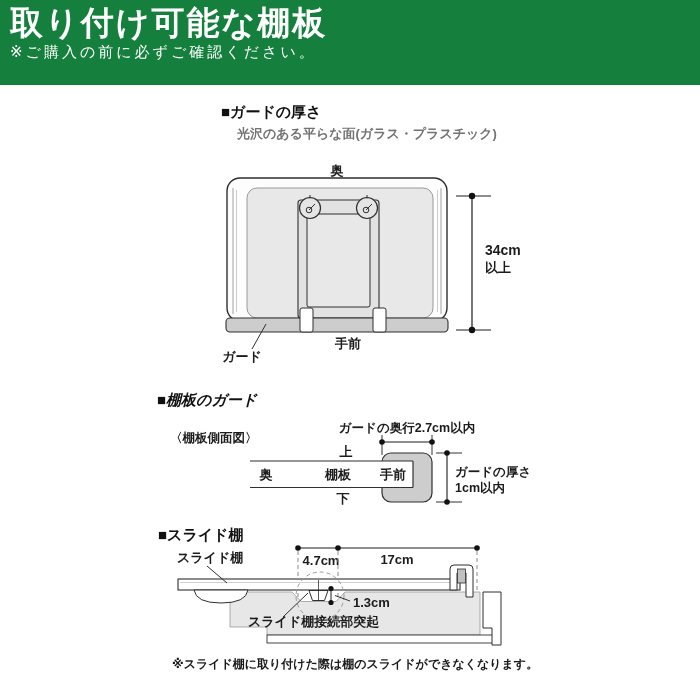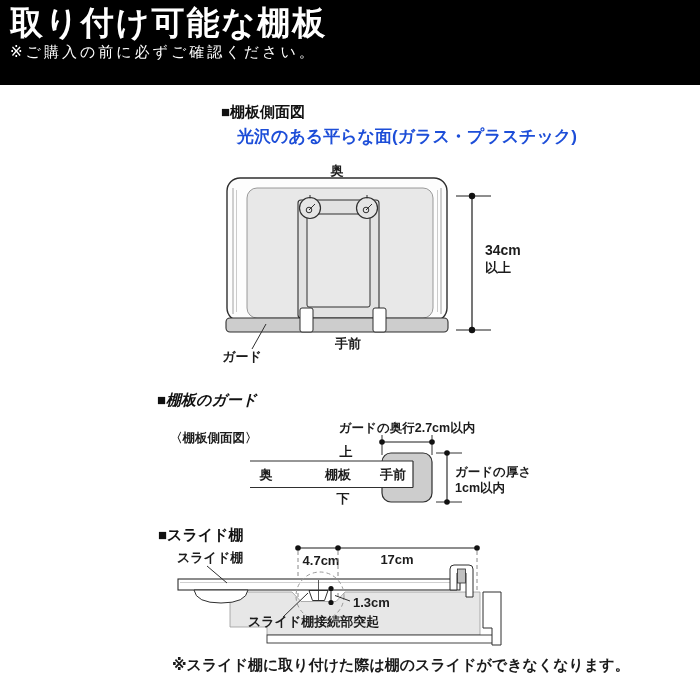--- a/index.html
+++ b/index.html
@@ -4,51 +4,51 @@
 <style>
   html,body{margin:0;padding:0;}
   body{
     width:700px;height:700px;background:#ffffff;position:relative;
     font-family:"Liberation Sans","DejaVu Sans",sans-serif;color:#1c1c1c;
     overflow:hidden;
   }
   .abs{position:absolute;}
   
   .hero{
-    left:0;top:0;width:700px;height:85px;background:#000000;color:#fff;
+    left:0;top:0;width:700px;height:85px;background:#15803d;color:#fff;
     box-sizing:border-box;padding:4px 0 0 10px;
   }
   .hero h1{
     margin:0;font-size:33px;font-weight:bold;letter-spacing:2px;line-height:1.15;
   }
   .hero p{
     margin:2px 0 0 0;font-size:15px;font-weight:500;letter-spacing:3px;line-height:1.1;
   }
   
   .sec-heading{font-size:15px;font-weight:bold;color:#111;white-space:nowrap;}
-  .sec-sub{font-size:17px;font-weight:600;color:#1d4ed8;white-space:nowrap;}
-  .note{font-size:15px;font-weight:600;color:#1a1a1a;white-space:nowrap;}
+  .sec-sub{font-size:13px;font-weight:600;color:#737373;white-space:nowrap;}
+  .note{font-size:12px;font-weight:600;color:#1a1a1a;white-space:nowrap;}
   
   svg text{
     font-family:"Liberation Sans","DejaVu Sans",sans-serif;
     fill:#1c1c1c;font-weight:600;
   }
   .t13{font-size:13px;}
   .t12{font-size:12.5px;}
   .t14{font-size:14px;}
 </style>
 </head>
 <body>
 
 <header class="abs hero">
   <h1>取り付け可能な棚板</h1>
   <p>※ご購入の前に必ずご確認ください。</p>
 </header>
 
-<div class="abs sec-heading" style="left:221px;top:103px;">■棚板側面図</div>
+<div class="abs sec-heading" style="left:221px;top:103px;">■ガードの厚さ</div>
 <div class="abs sec-sub" style="left:237px;top:125px;">光沢のある平らな面(ガラス・プラスチック)</div>
 
 <svg class="abs fig" style="left:180px;top:158px;" width="360" height="212" viewBox="0 0 360 212">
 
   <text class="t13" x="157" y="17" text-anchor="middle">奥</text>
 
   <rect x="47" y="20" width="220" height="143" rx="13" fill="#fdfdfd" stroke="#2f2f2f" stroke-width="1.4"></rect>
   <line x1="53" y1="30" x2="53" y2="156" stroke="#8a8a8a" stroke-width="0.8"></line>
   <line x1="56.5" y1="32" x2="56.5" y2="154" stroke="#b5b5b5" stroke-width="0.7"></line>
   <line x1="261" y1="30" x2="261" y2="156" stroke="#8a8a8a" stroke-width="0.8"></line>

